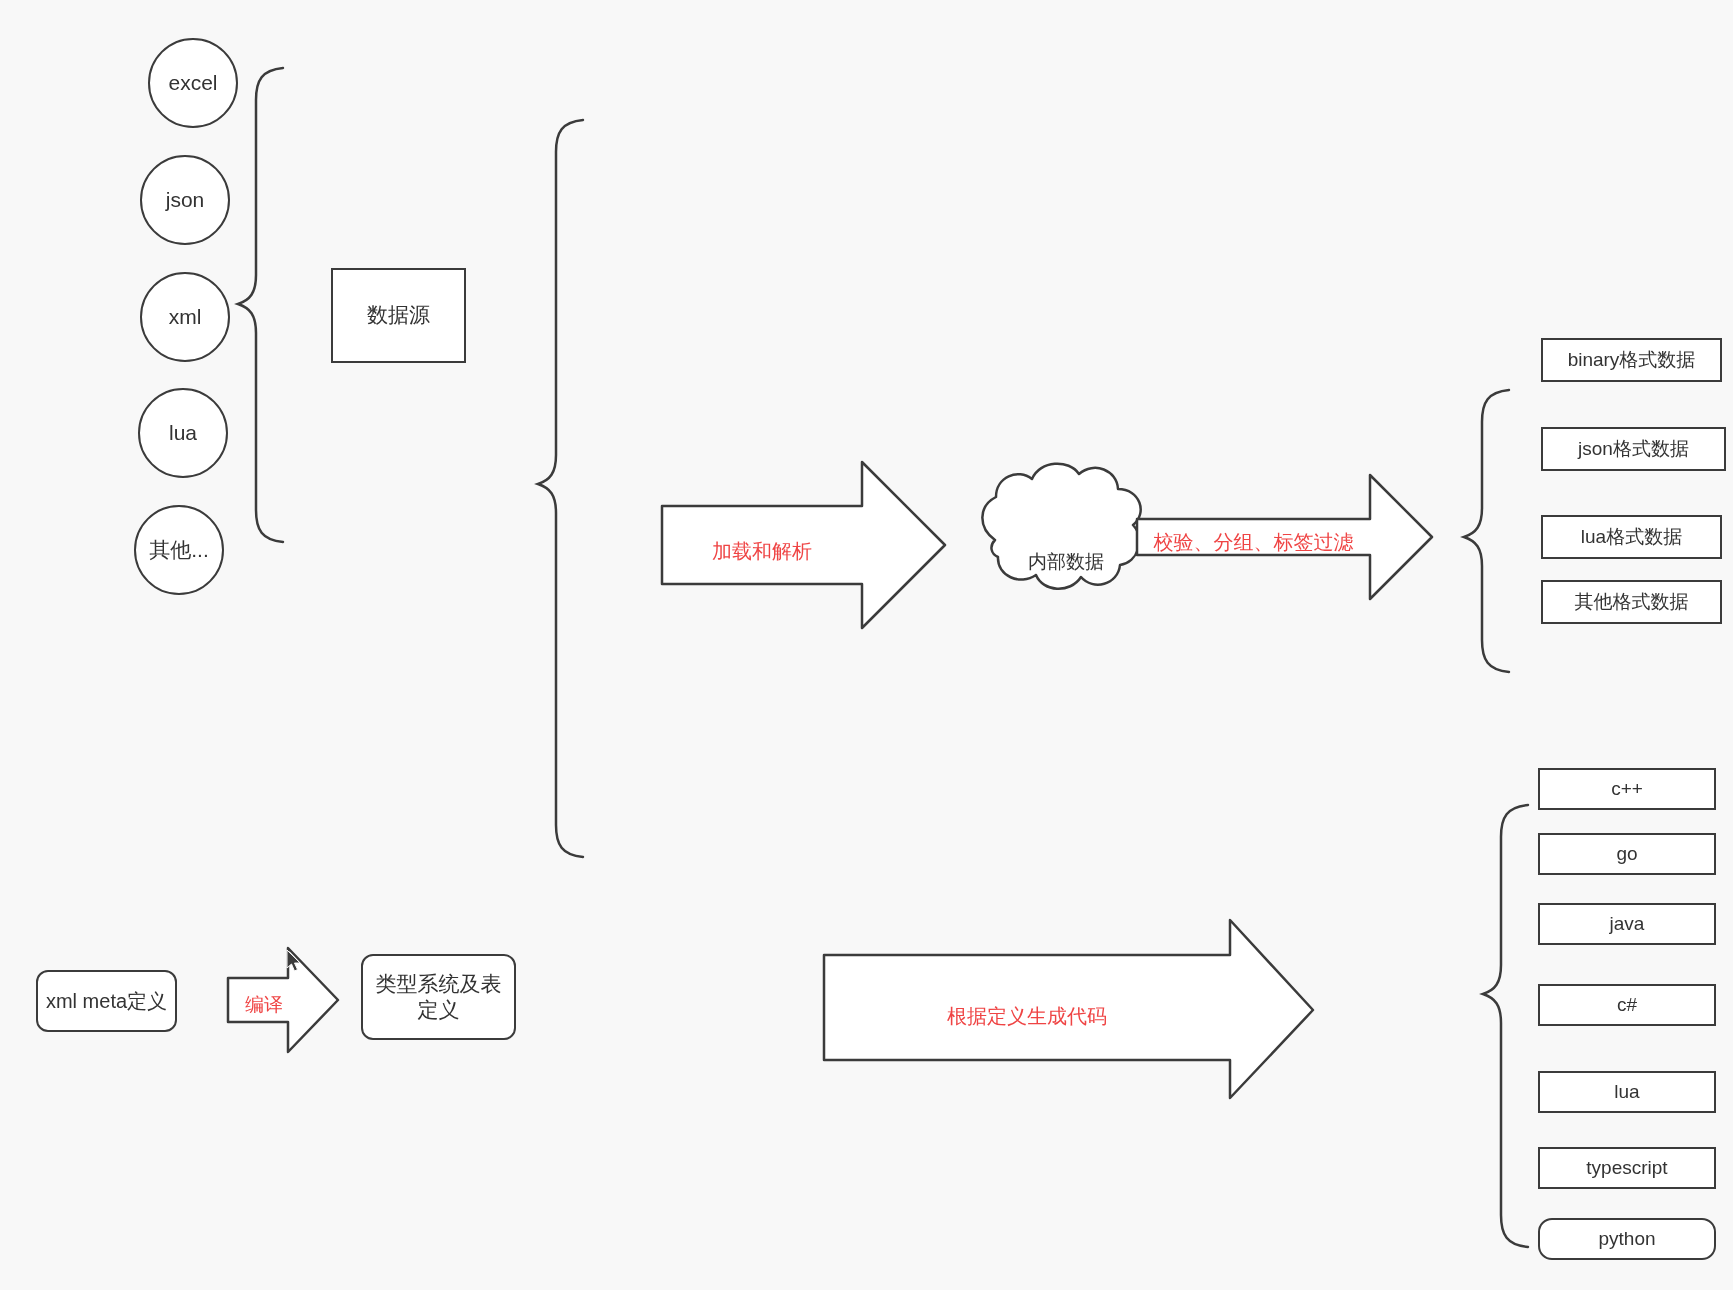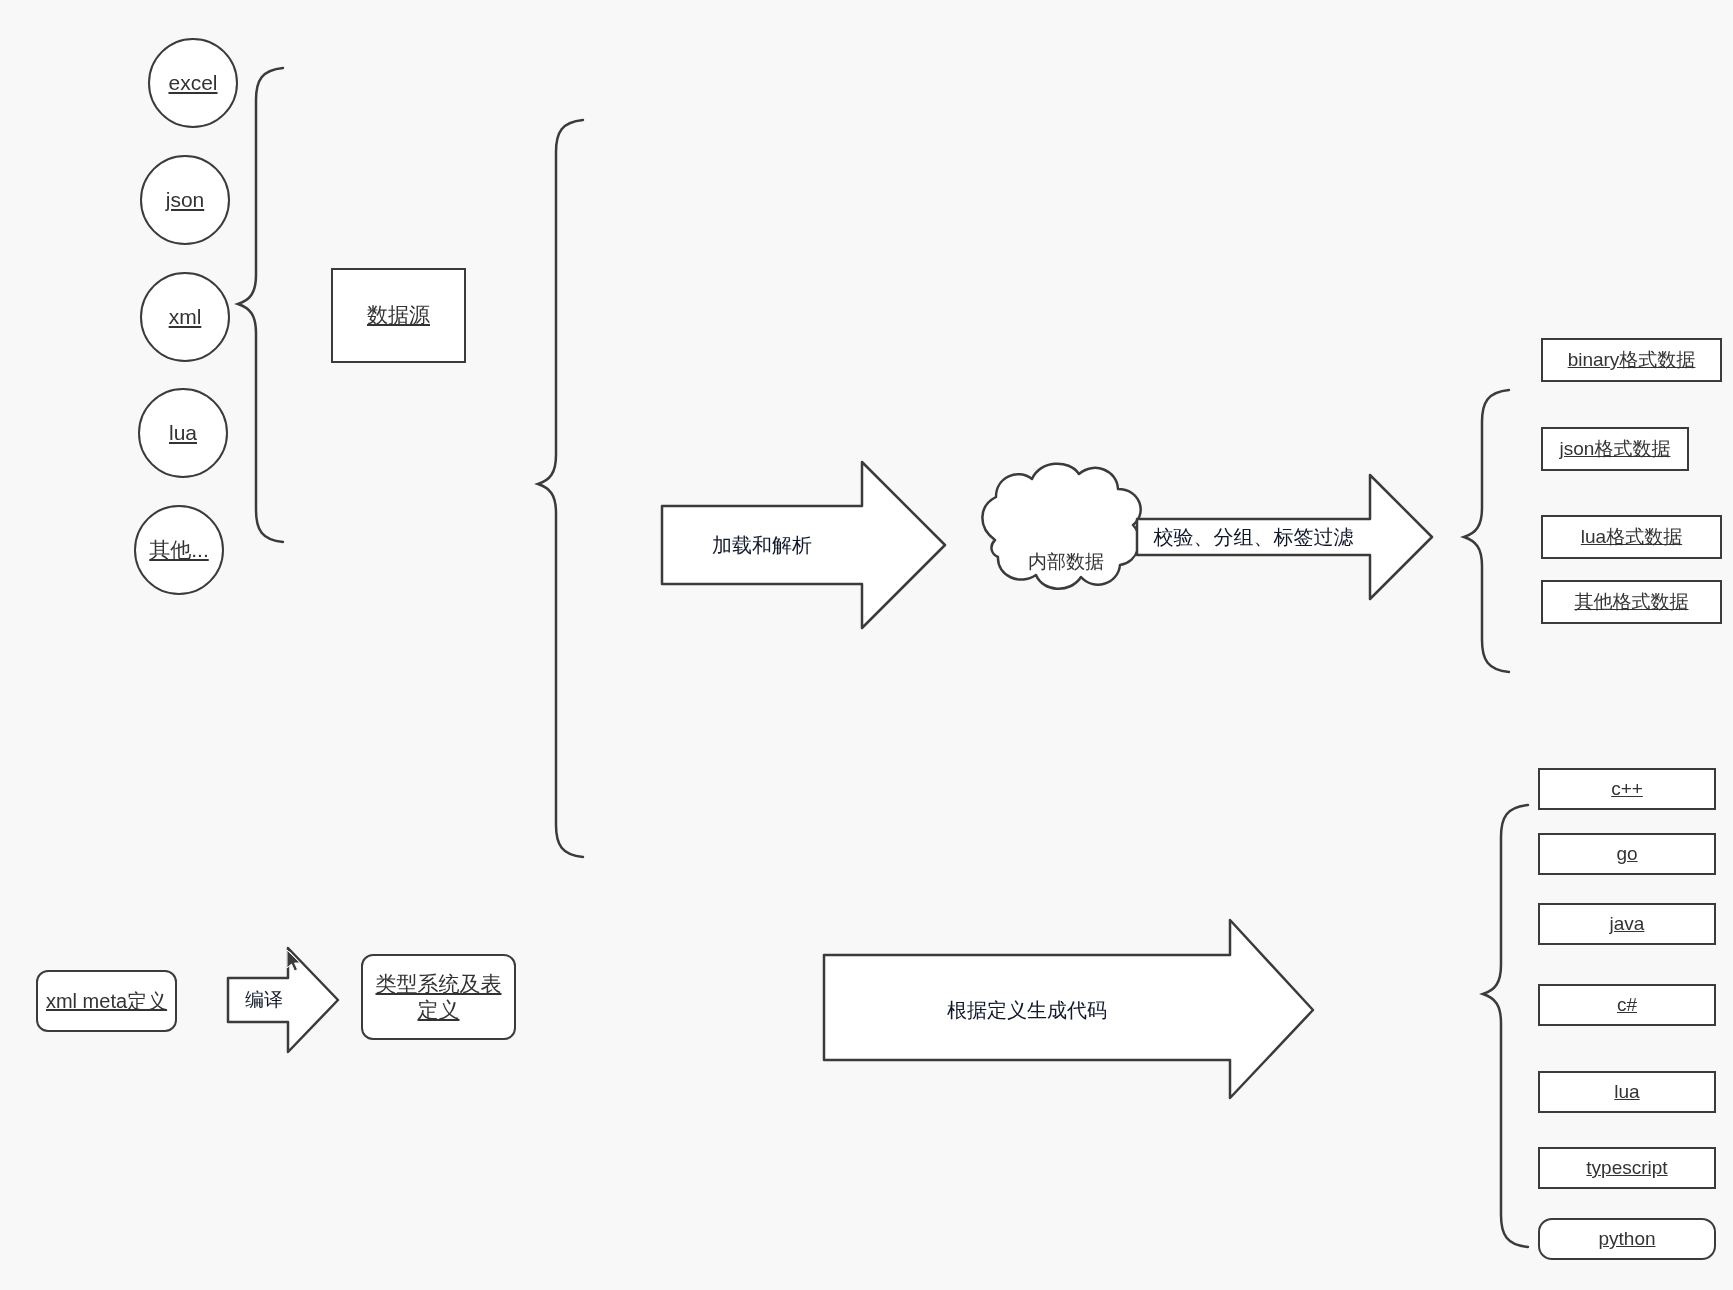--- a/index.html
+++ b/index.html
@@ -20,21 +20,20 @@
     position: absolute;
     box-sizing: border-box;
     display: flex;
     align-items: center;
     justify-content: center;
     text-align: center;
     background: #ffffff;
     border: 2px solid #3b3b3b;
     color: #333333;
     line-height: 1.25;
-    text-decoration: underline;
   }
   .circle {
     border-radius: 50%;
     font-size: 21px;
   }
   .rect {
     font-size: 21px;
   }
   .rounded {
     border-radius: 12px;
@@ -48,24 +47,24 @@
     display: flex;
     align-items: center;
     justify-content: center;
     font-size: 19px;
     color: #333333;
     pointer-events: none;
   }
   .arrow-label {
     position: absolute;
     display: flex;
-    align-items: center;
+    align-items: flex-end;
     justify-content: center;
     font-size: 20px;
-    color: #0f172a;
+    color: #ef4444;
     pointer-events: none;
     text-align: center;
   }
   svg.layer {
     position: absolute;
     left: 0;
     top: 0;
     width: 1733px;
     height: 1290px;
     overflow: visible;
@@ -213,21 +212,21 @@
   </div>
 
   <div class="arrow-label" style="left:824px; top:990px; width:406px; height:40px;">
     <span>根据定义生成代码</span>
   </div>
 
   <div class="node rect small-box" style="left:1541px; top:338px; width:181px; height:44px;">
     <span>binary格式数据</span>
   </div>
 
-  <div class="node rect small-box" style="left:1541px; top:427px; width:148px; height:44px;">
+  <div class="node rect small-box" style="left:1541px; top:427px; width:185px; height:44px;">
     <span>json格式数据</span>
   </div>
 
   <div class="node rect small-box" style="left:1541px; top:515px; width:181px; height:44px;">
     <span>lua格式数据</span>
   </div>
 
   <div class="node rect small-box" style="left:1541px; top:580px; width:181px; height:44px;">
     <span>其他格式数据</span>
   </div>

